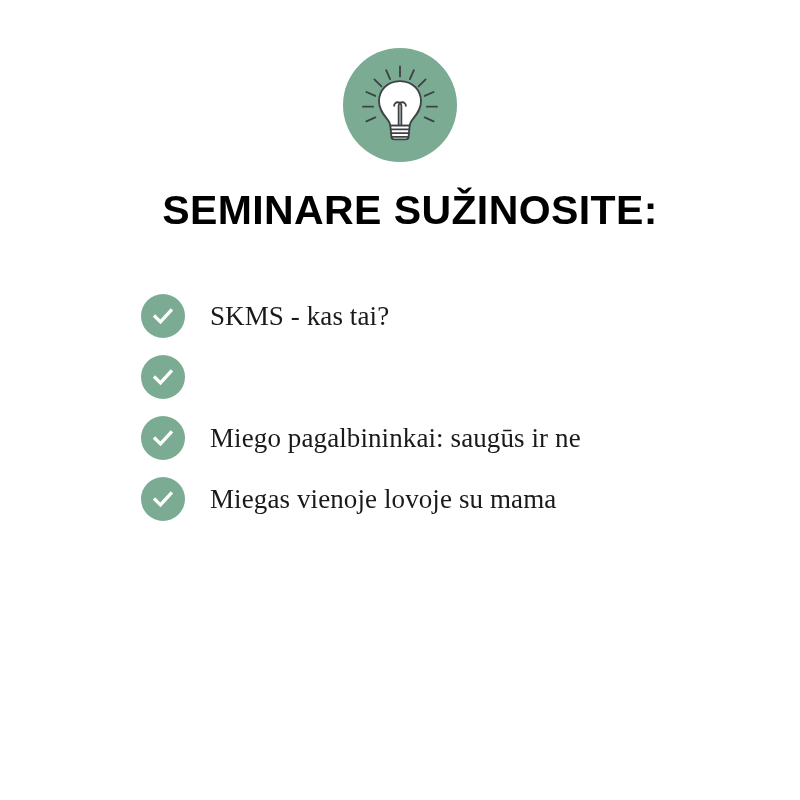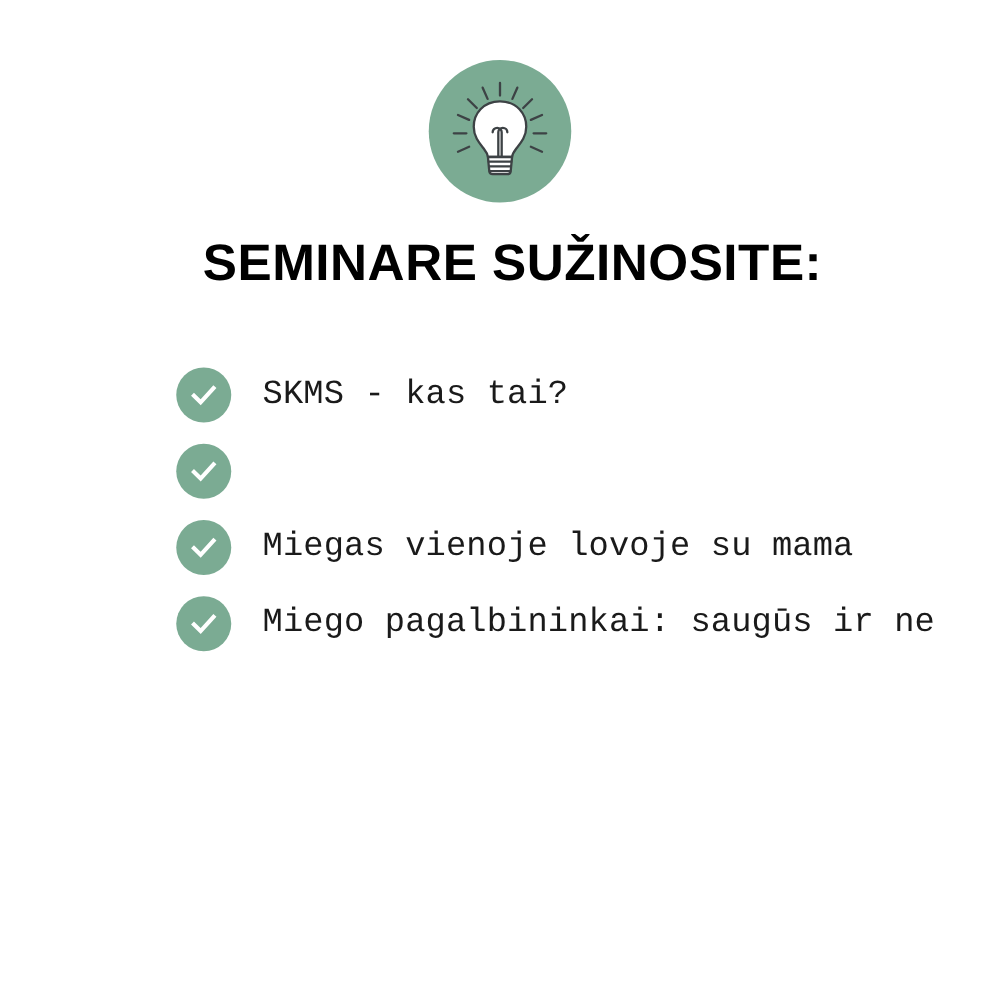--- a/index.html
+++ b/index.html
@@ -83,21 +83,21 @@
     align-items: center;
     justify-content: center;
   }
   .check-circle svg {
     display: block;
     width: 26px;
     height: 26px;
   }
   .check-label {
     margin-left: 25px;
-    font-family: Liberation Mono, monospace;
+    font-family: Liberation Serif, serif;
     font-size: 27px;
     font-weight: 400;
     color: #1a1a1a;
     line-height: 1.2;
     white-space: nowrap;
     letter-spacing: 0.1px;
   }
 </style>
 </head>
 <body>
@@ -167,26 +167,26 @@
         </svg>
       </span>
     </div>
 
     <div class="check-item">
       <span class="check-circle">
         <svg viewBox="0 0 24 24">
           <path d="M4.8 12.6 L 9.7 17.4 L 19.2 7.0" fill="none" stroke="#ffffff" stroke-width="3.1" stroke-linecap="square" stroke-linejoin="miter"></path>
         </svg>
       </span>
-      <span class="check-label">Miegas vienoje lovoje su mama</span>
+      <span class="check-label">Miego pagalbininkai: saugūs ir ne</span>
     </div>
 
     <div class="check-item">
       <span class="check-circle">
         <svg viewBox="0 0 24 24">
           <path d="M4.8 12.6 L 9.7 17.4 L 19.2 7.0" fill="none" stroke="#ffffff" stroke-width="3.1" stroke-linecap="square" stroke-linejoin="miter"></path>
         </svg>
       </span>
-      <span class="check-label">Miego pagalbininkai: saugūs ir ne</span>
+      <span class="check-label">Miegas vienoje lovoje su mama</span>
     </div>
 
   </div>
 </div>
 
 </body></html>

